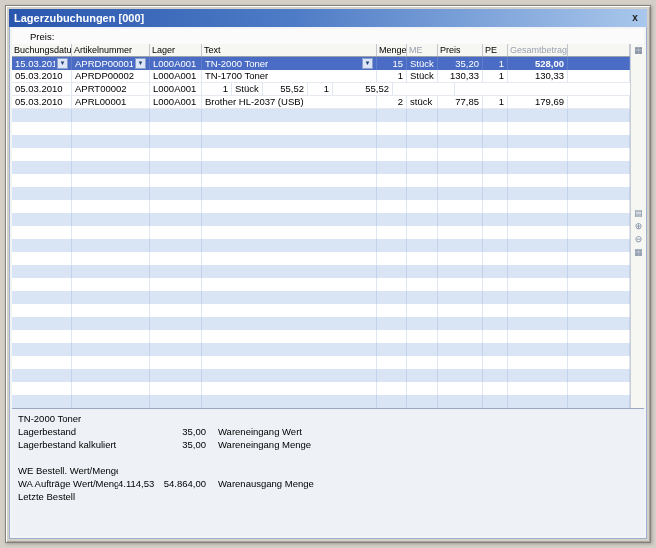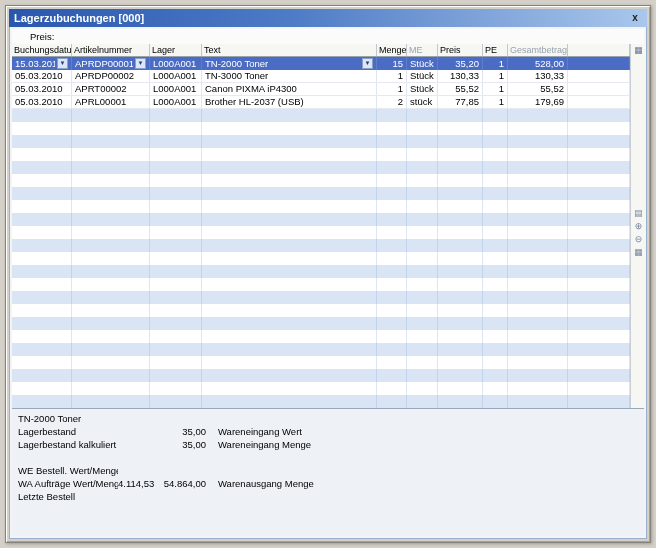--- a/index.html
+++ b/index.html
@@ -157,39 +157,39 @@
               </div>
               <div class="cell" style="width: 31px;">
                 <span class="celltext">Stück</span>
               </div>
               <div class="cell align-right" style="width: 45px;">
                 <span class="celltext">35,20</span>
               </div>
               <div class="cell align-right" style="width: 25px;">
                 <span class="celltext">1</span>
               </div>
-              <div class="cell align-right" style="width: 60px;">
+              <div class="cell align-right" style="width: 60px; font-weight: bold;">
                 <span class="celltext">528,00</span>
               </div>
               <div class="cell" style="width: 62px;">
                 <span class="celltext"></span>
               </div>
             </div>
             <div class="row data">
               <div class="cell" style="width: 60px;">
                 <span class="celltext">05.03.2010</span>
               </div>
               <div class="cell" style="width: 78px;">
                 <span class="celltext">APRDP00002</span>
               </div>
               <div class="cell" style="width: 52px;">
                 <span class="celltext">L000A001</span>
               </div>
               <div class="cell" style="width: 175px;">
-                <span class="celltext">TN-3000 Toner</span>
+                <span class="celltext">TN-1700 Toner</span>
               </div>
               <div class="cell align-right" style="width: 30px;">
                 <span class="celltext">1</span>
               </div>
               <div class="cell" style="width: 31px;">
                 <span class="celltext">Stück</span>
               </div>
               <div class="cell align-right" style="width: 45px;">
                 <span class="celltext">130,33</span>
               </div>
@@ -205,23 +205,20 @@
             </div>
             <div class="row data">
               <div class="cell" style="width: 60px;">
                 <span class="celltext">05.03.2010</span>
               </div>
               <div class="cell" style="width: 78px;">
                 <span class="celltext">APRT00002</span>
               </div>
               <div class="cell" style="width: 52px;">
                 <span class="celltext">L000A001</span>
-              </div>
-              <div class="cell" style="width: 175px;">
-                <span class="celltext">Canon PIXMA iP4300</span>
               </div>
               <div class="cell align-right" style="width: 30px;">
                 <span class="celltext">1</span>
               </div>
               <div class="cell" style="width: 31px;">
                 <span class="celltext">Stück</span>
               </div>
               <div class="cell align-right" style="width: 45px;">
                 <span class="celltext">55,52</span>
               </div>

